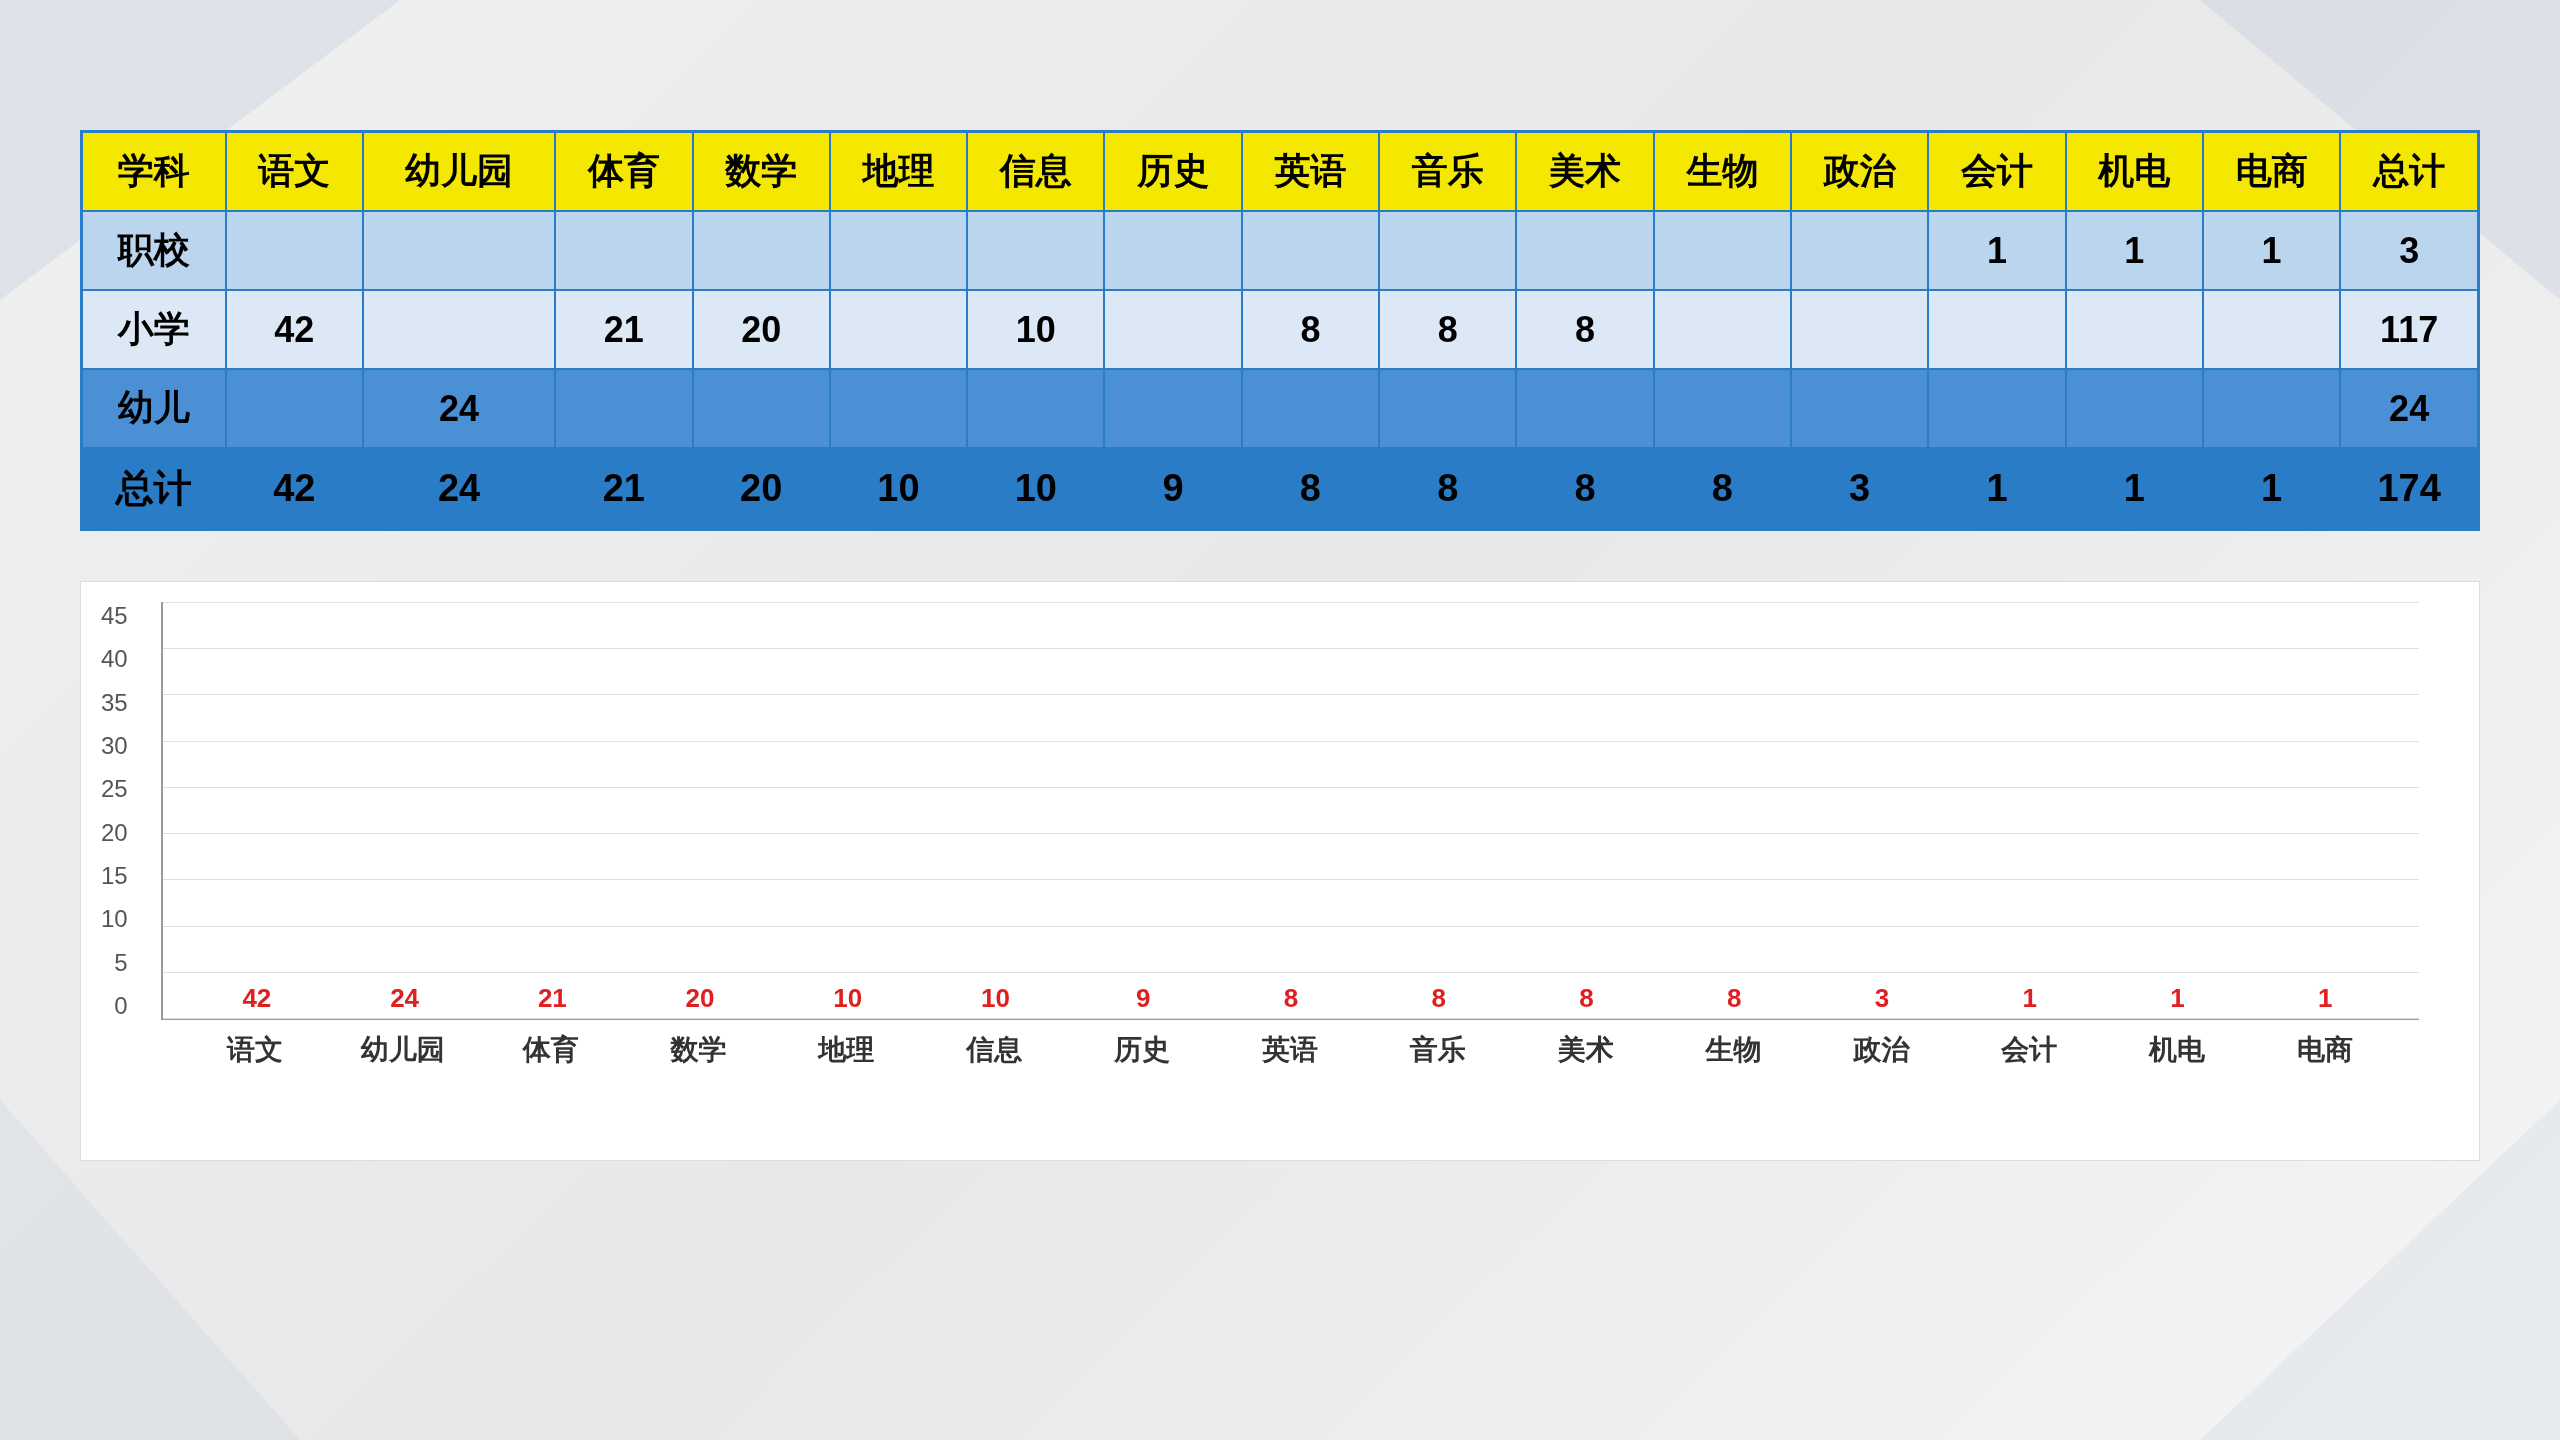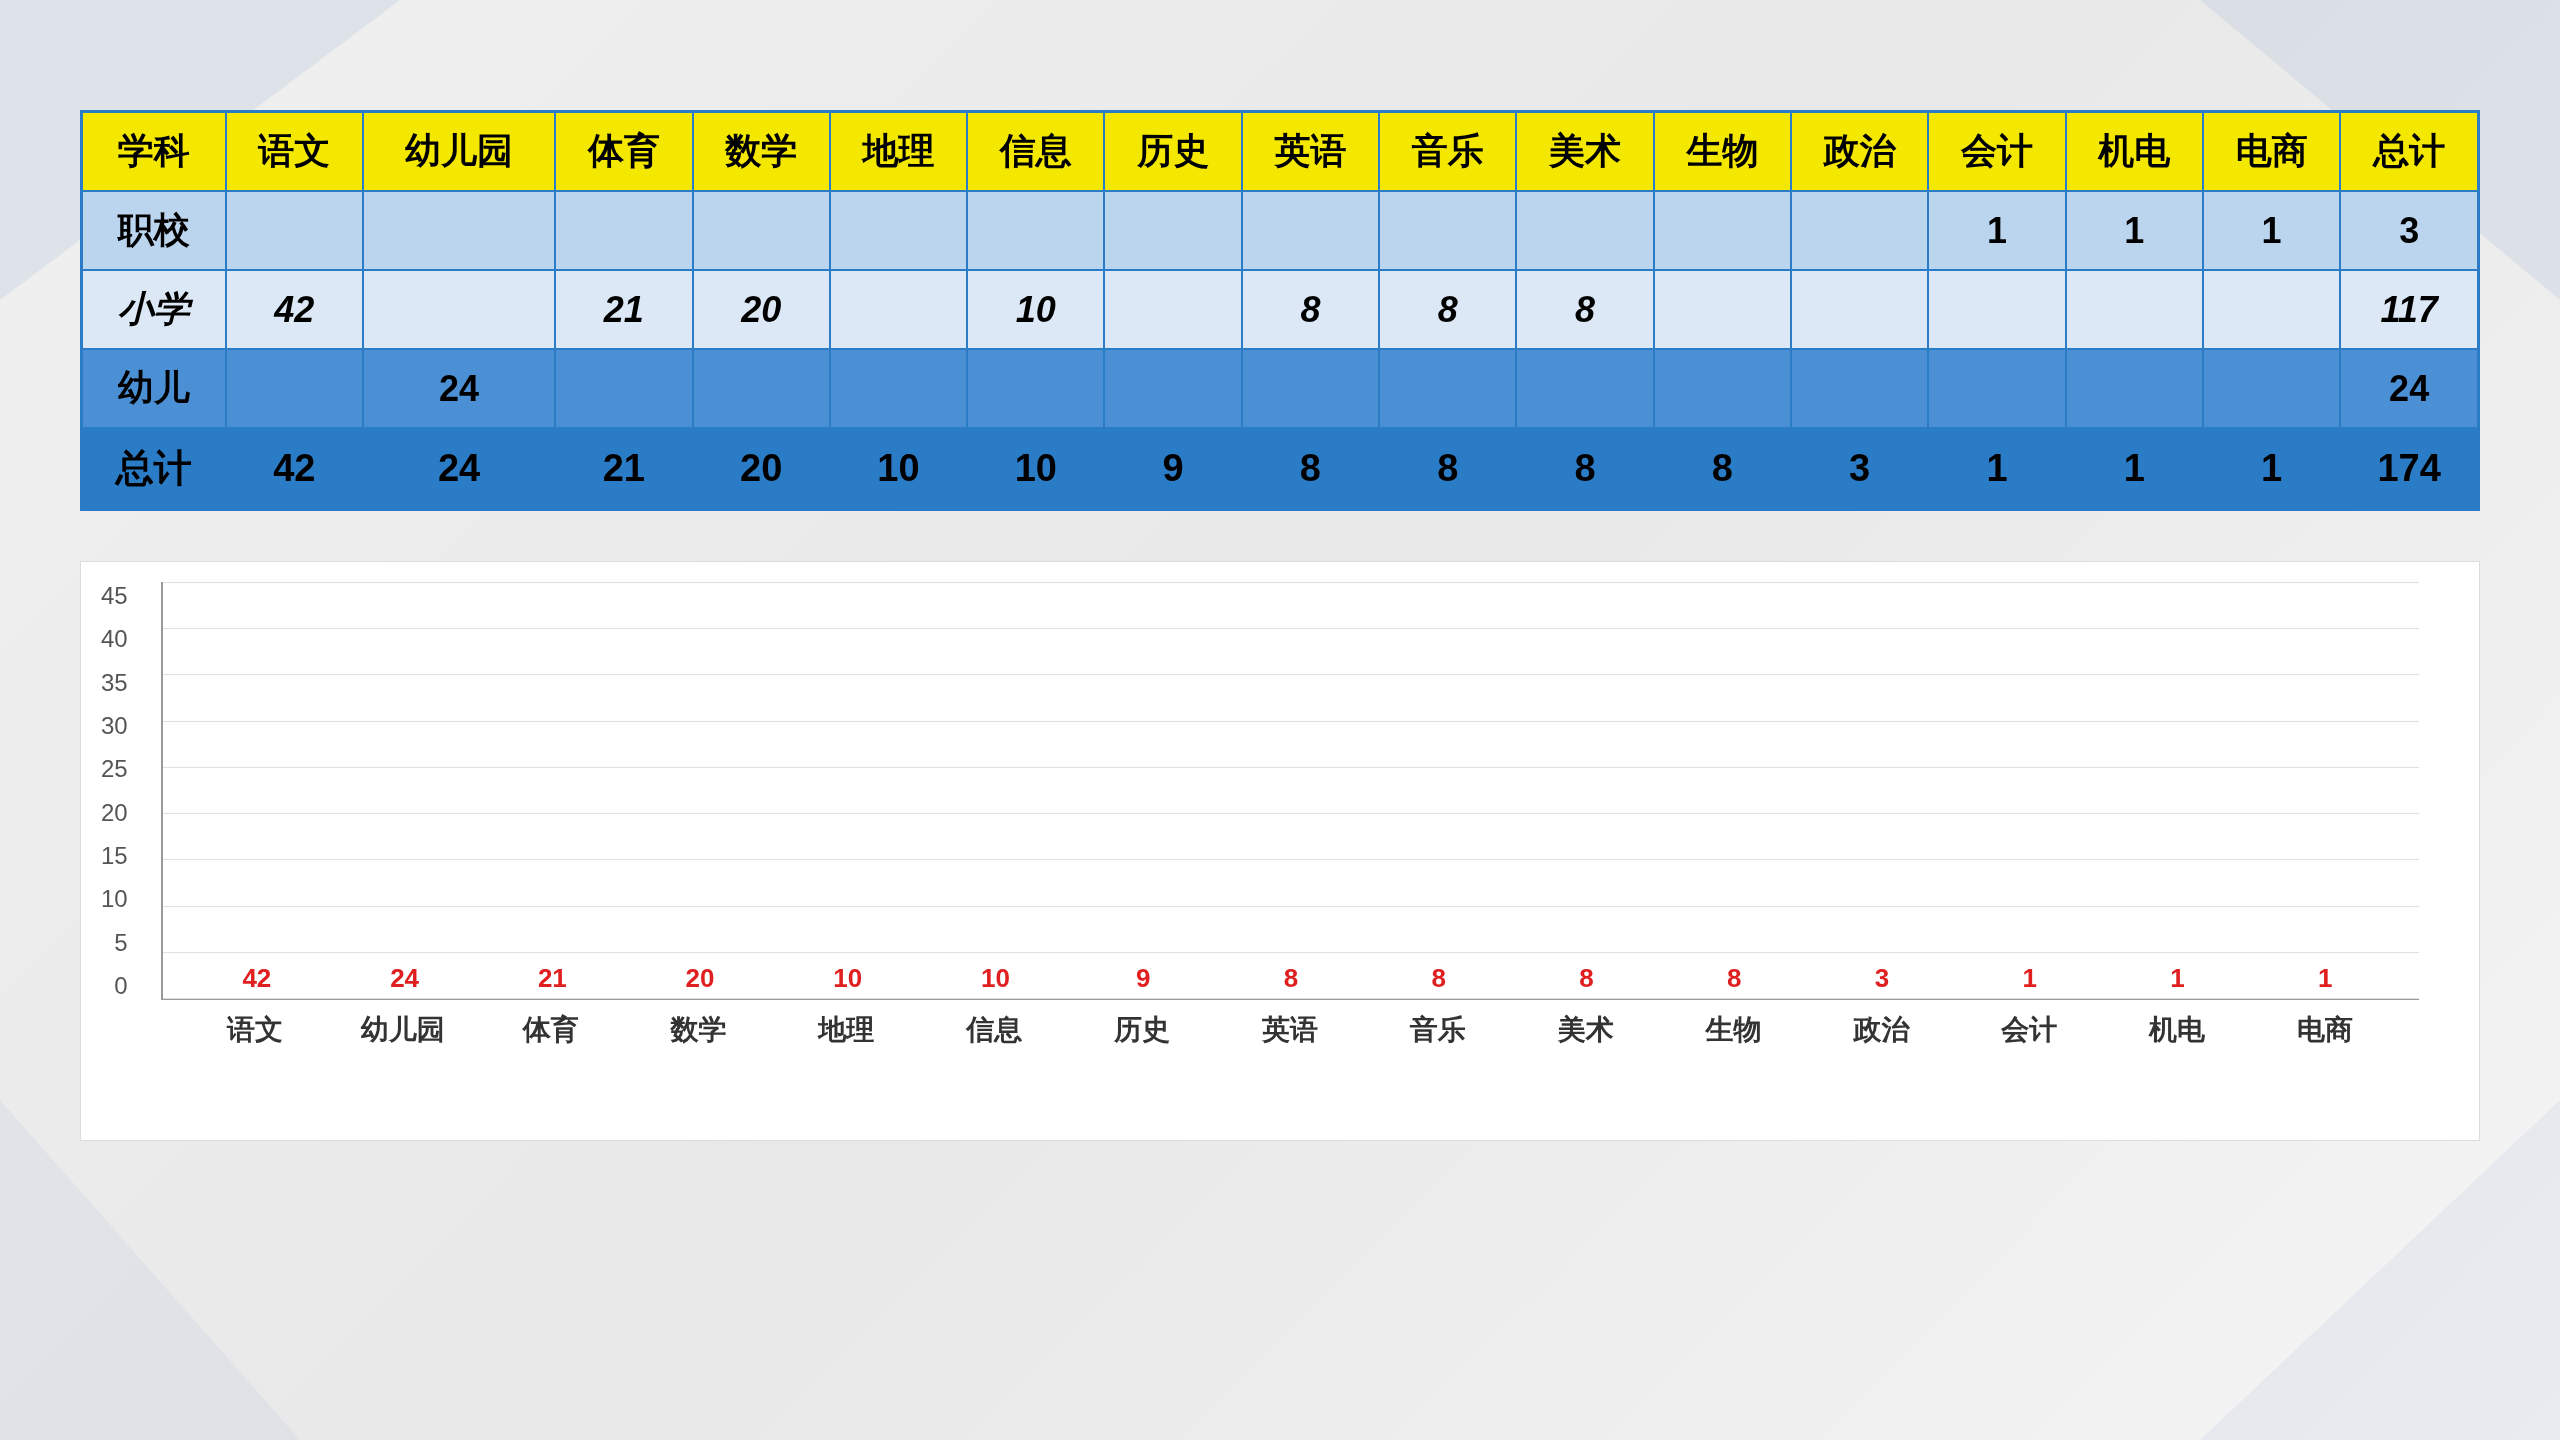--- a/index.html
+++ b/index.html
@@ -17,21 +17,21 @@
       position: absolute;
       top: 0; left: 0;
       width: 100%; height: 100%;
       pointer-events: none;
       z-index: 0;
     }
 
     .content-wrapper {
       position: relative;
       z-index: 1;
-      padding: 60px 80px;
+      padding: 80px 80px;
     }
 
     .page-title {
       text-align: center;
       font-size: 72px;
       font-weight: bold;
       color: #e02020;
       margin-bottom: 50px;
       letter-spacing: 4px;
     }
@@ -65,21 +65,20 @@
       font-weight: bold;
     }
 
     .row-zhixiao td {
       background-color: #bcd5ee;
       margin-top: 12px;
     }
 
     .row-xiaoxue td {
       background-color: #dce8f5;
-      font-style: italic;
     }
 
     .row-youer td {
       background-color: #4b8fd4;
       color: #000;
       margin-top: 9px;
     }
 
     .row-zongji td {
       background-color: #2a7cc7;

